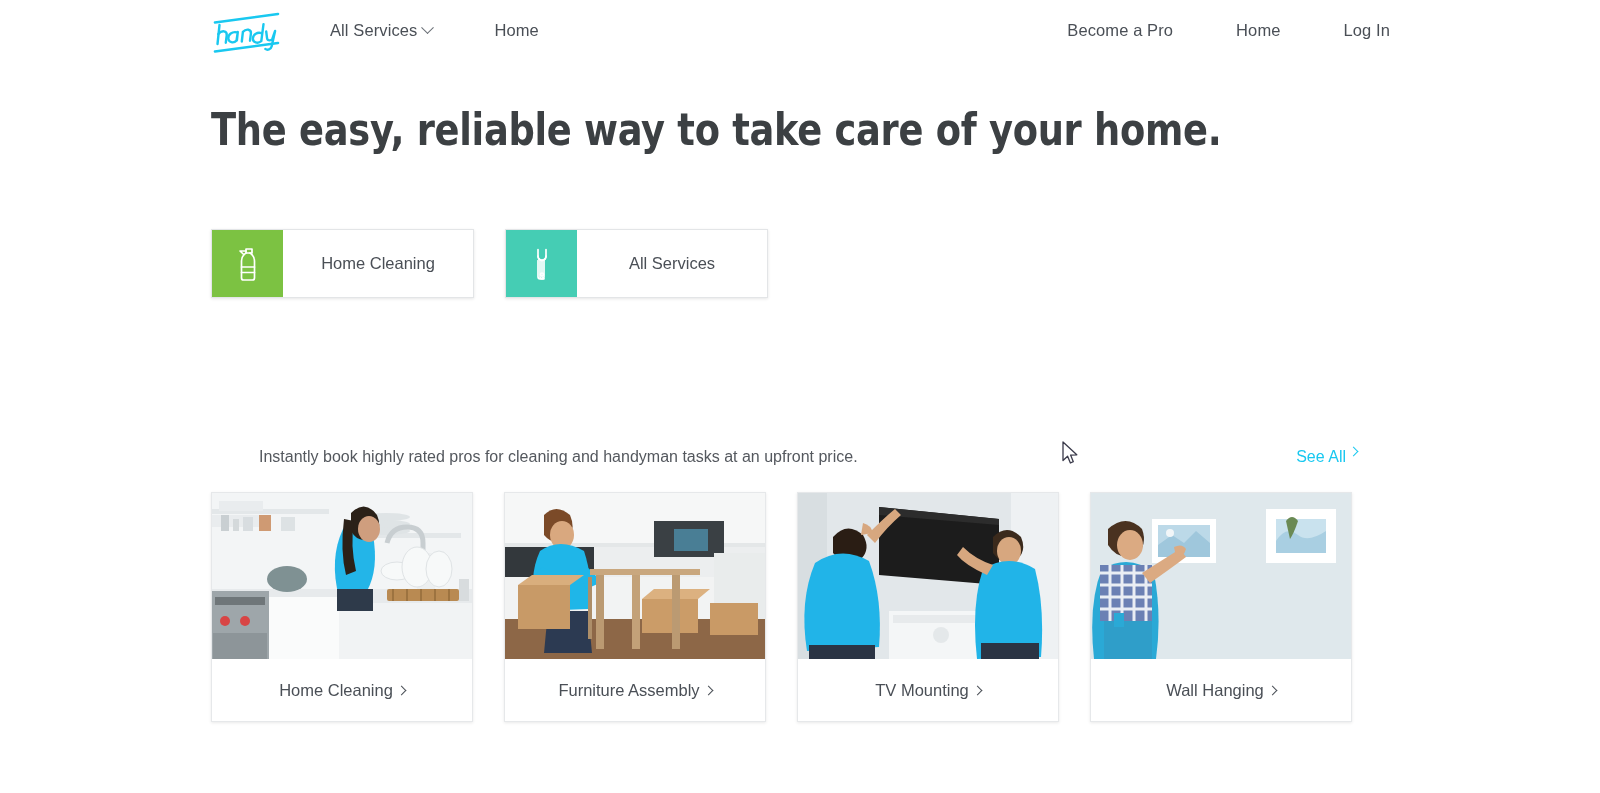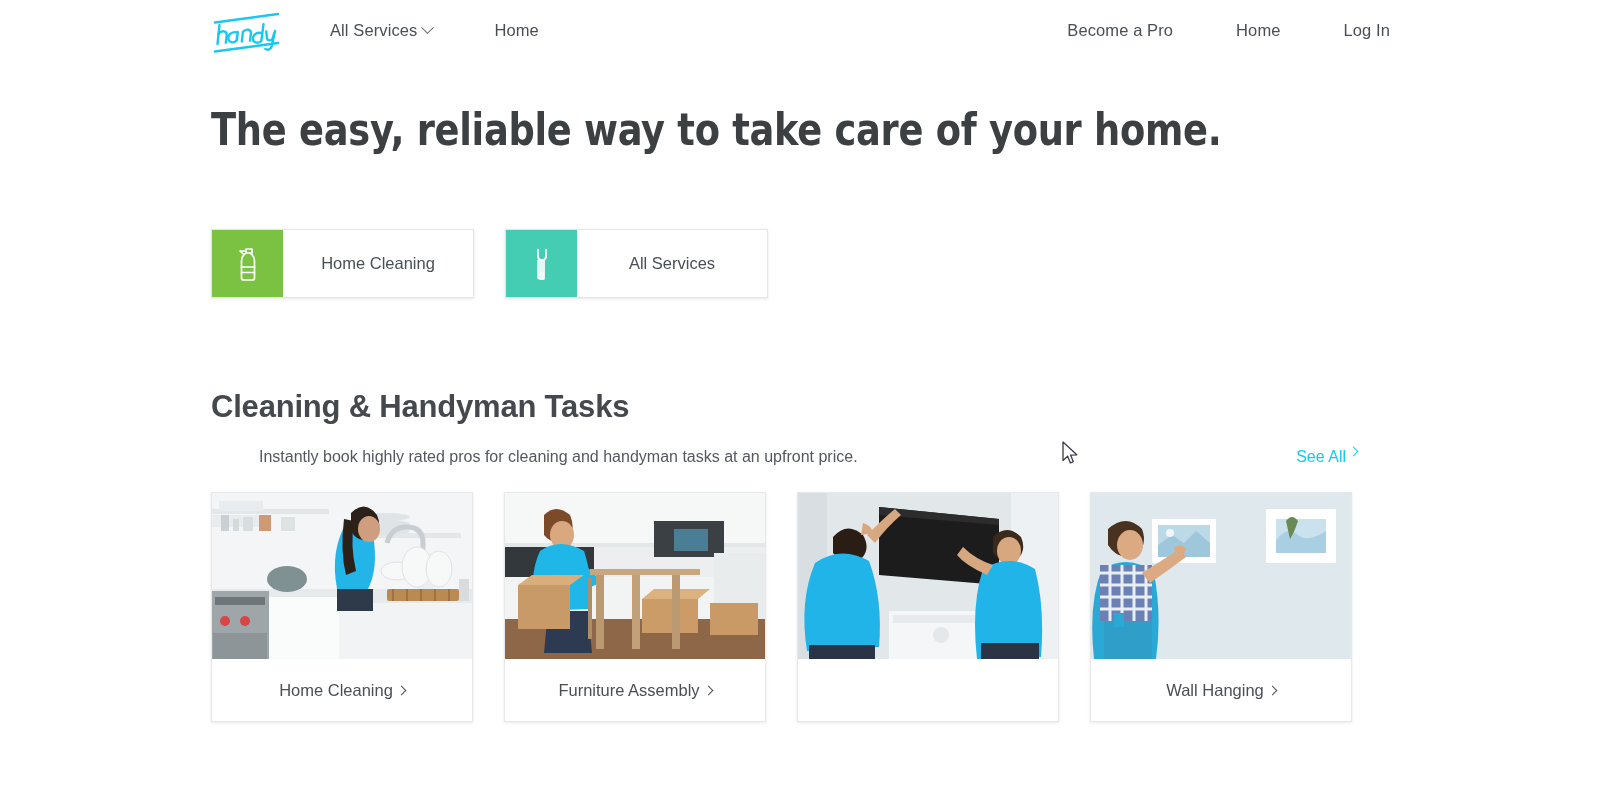--- a/index.html
+++ b/index.html
@@ -276,21 +276,20 @@
           <path d="M9 10 a4.6 4.6 0 0 0 4 4.6 v16.2 a2 2 0 0 0 2 2 h-4 a2 2 0 0 1 -2 -2 v-16.2"></path>
           <path d="M13 14.6 a4.6 4.6 0 0 0 4 -4.6"></path>
           <path d="M11 14.4 v16.4 a2 2 0 0 0 2 2 a2 2 0 0 0 2 -2 v-16.4"></path>
           <circle cx="13" cy="28.5" r="1.5"></circle>
         </svg>
       </div>
       <div class="svc-label">All Services</div>
     </div>
   </div>
 
-  <h2 class="section-title">Cleaning &amp; Handyman Tasks</h2>
   <p class="section-sub">Instantly book highly rated pros for cleaning and handyman tasks at an upfront price.</p>
   <a class="see-all">
     <span>See All</span>
     <span class="chev-right"></span>
   </a>
 
   <div class="cards">
 
     <div class="card">
       <div class="card-photo">
@@ -410,20 +409,24 @@
           <path d="M66 30 q8 2 10 10 l-12 2z" fill="#d7a77f"></path>
           <path d="M70 42 q18 -18 28 -26 l6 6 q-14 12 -26 28z" fill="#d7a77f"></path>
           <rect x="12" y="152" width="66" height="14" fill="#2b3444"></rect>
           <path d="M196 44 q14 -14 28 0 q6 14 -4 22 q-14 8 -24 -6z" fill="#3b2a1c"></path>
           <ellipse cx="212" cy="58" rx="12" ry="14" fill="#d7a77f"></ellipse>
           <path d="M186 76 q26 -16 52 0 q10 38 6 88 l-64 2 q-6 -54 6 -90z" fill="#21b4e8"></path>
           <path d="M190 82 q-22 -10 -30 -20 l6 -8 q12 12 30 18z" fill="#d7a77f"></path>
           <rect x="184" y="150" width="58" height="16" fill="#2b3444"></rect>
         </svg>
       </div>
+      <div class="card-cap">
+        <span>TV Mounting</span>
+        <span class="chev-right"></span>
+      </div>
     </div>
 
     <div class="card">
       <div class="card-photo">
         <svg viewBox="0 0 262 166" preserveAspectRatio="xMidYMid slice" aria-hidden="true">
           <rect width="262" height="166" fill="#dde6ea"></rect>
           <rect x="0" y="0" width="262" height="166" fill="#dfe8ec"></rect>
           <g>
             <rect x="62" y="26" width="64" height="44" fill="#ffffff"></rect>
             <rect x="68" y="32" width="52" height="32" fill="#bcd9e8"></rect>

